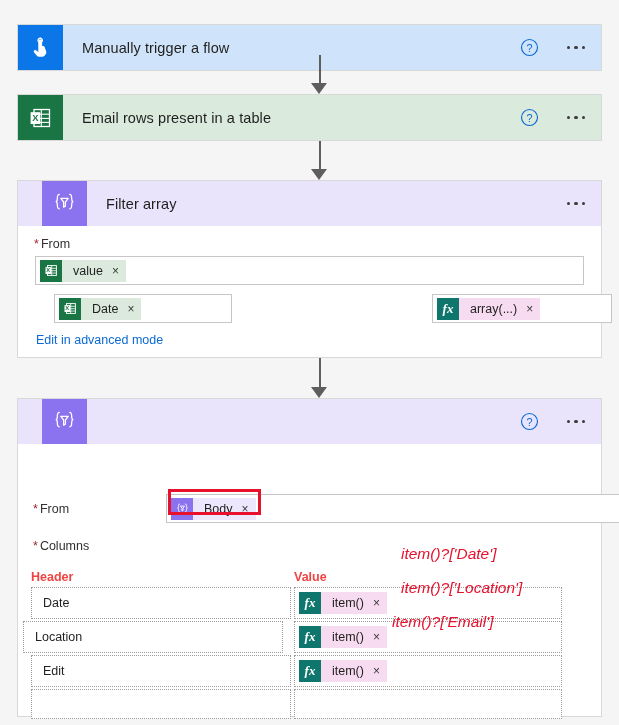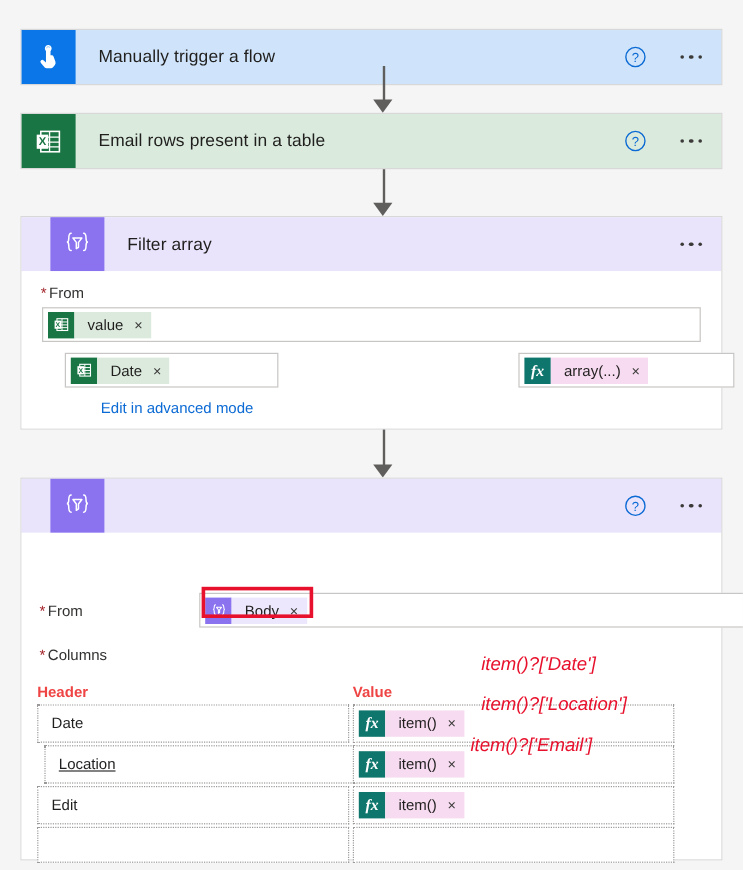--- a/index.html
+++ b/index.html
@@ -367,21 +367,21 @@
           <span class="token-ico">
               <span class="fx">fx</span>
             </span>
           <span class="token-body">
             <span>array(...)</span>
             <span class="token-x">×</span>
           </span>
         </span>
       </div>
 
-      <div class="link" style="position:absolute; left:18px; top:107px;margin-left:48px;">Edit in advanced mode</div>
+      <div class="link" style="position:absolute; left:18px; top:107px;">Edit in advanced mode</div>
     </div>
   </div>
 
   <div class="connector" style="top:358px;height:42px;">
     <div class="stem" style="height:31px;"></div>
     <div class="head" style="top:29px;"></div>
   </div>
 
   <div class="card" style="top:398px;">
     <div class="card-header hdr-purple">
@@ -441,21 +441,21 @@
           <span class="token-ico">
               <span class="fx">fx</span>
             </span>
           <span class="token-body">
             <span>item()</span>
             <span class="token-x">×</span>
           </span>
         </span>
       </div>
 
-      <div class="grid-cell" style="left:19px; top:177px; width:260px; height:32px; position:absolute;text-decoration:underline;">
+      <div class="grid-cell" style="left:5px; top:177px; width:260px; height:32px; position:absolute;">
         <span class="celltext">Location</span>
       </div>
       <div class="grid-cell" style="left:276px; top:177px; width:268px; height:32px; position:absolute;">
         <span class="token tk-magenta">
           <span class="token-ico">
               <span class="fx">fx</span>
             </span>
           <span class="token-body">
             <span>item()</span>
             <span class="token-x">×</span>

